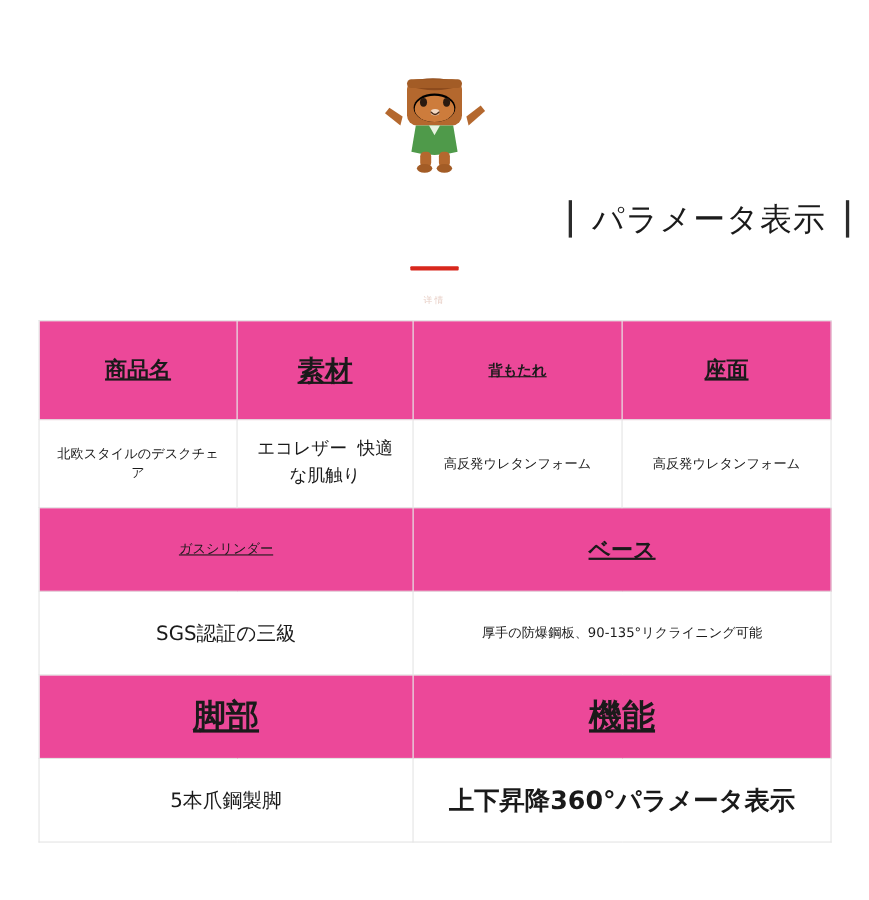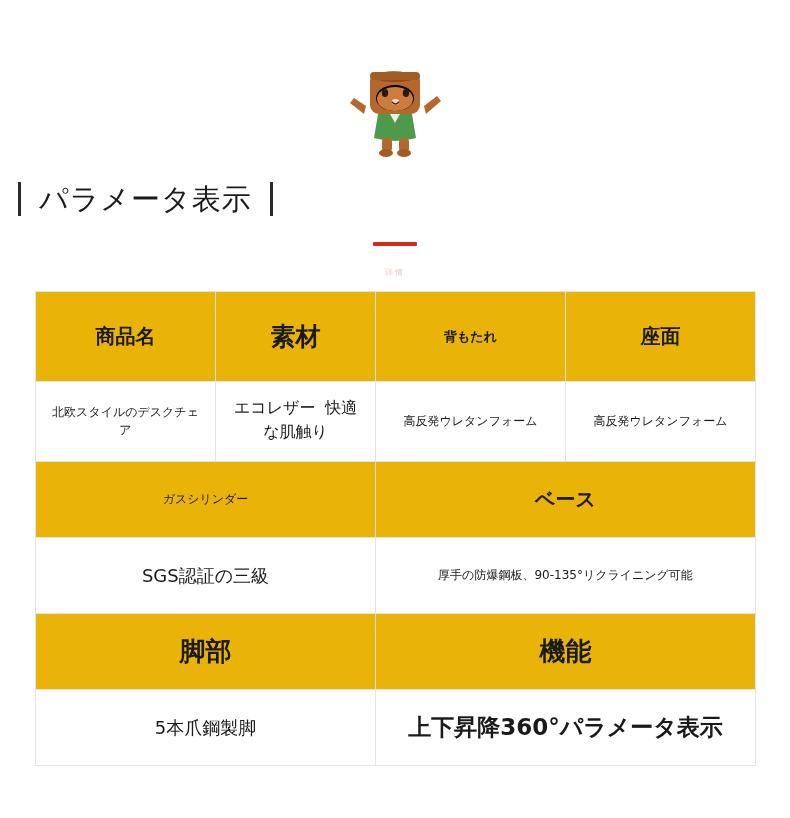--- a/index.html
+++ b/index.html
@@ -31,21 +31,21 @@
   .mascot {
     width: 110px;
     height: 110px;
     display: block;
   }
 
   
   .title-row {
     display: flex;
     align-items: center;
-    justify-content: flex-start;
+    justify-content: flex-end;
     margin-top: 14px;
   }
   .title-bar {
     width: 3px;
     height: 34px;
     background: #2b2b2b;
     margin: 0 18px;
     display: block;
   }
   .title-text {
@@ -88,34 +88,35 @@
     table-layout: fixed;
   }
   .spec-table td {
     border: 1px solid #e4e4e4;
     text-align: center;
     vertical-align: middle;
     padding: 6px 10px;
     box-sizing: border-box;
   }
   .hdr {
-    background: #eab308;
+    background: #ec4899;
+    text-decoration: underline;
   }
   .val {
     background: #ffffff;
   }
 
   
   .fs-20 { font-size: 20px; font-weight: 600; }
   .fs-24 { font-size: 25px; font-weight: 600; }
   .fs-13 { font-size: 13px; font-weight: 600; }
   .fs-12 { font-size: 12px; font-weight: 500; }
   .fs-16 { font-size: 16px; font-weight: 500; font-family: Liberation Mono, monospace; }
   .fs-18 { font-size: 18px; font-weight: 500; }
-  .fs-28 { font-size: 26px; font-weight: 600; }
+  .fs-28 { font-size: 30px; font-weight: 600; }
   .fs-22 { font-size: 23px; font-weight: 600; }
   .lh-tight { line-height: 1.45; }
 
   .row-h-90 { height: 90px; }
   .row-h-80 { height: 80px; }
   .row-h-76 { height: 76px; }
 </style>
 </head>
 <body>
 

